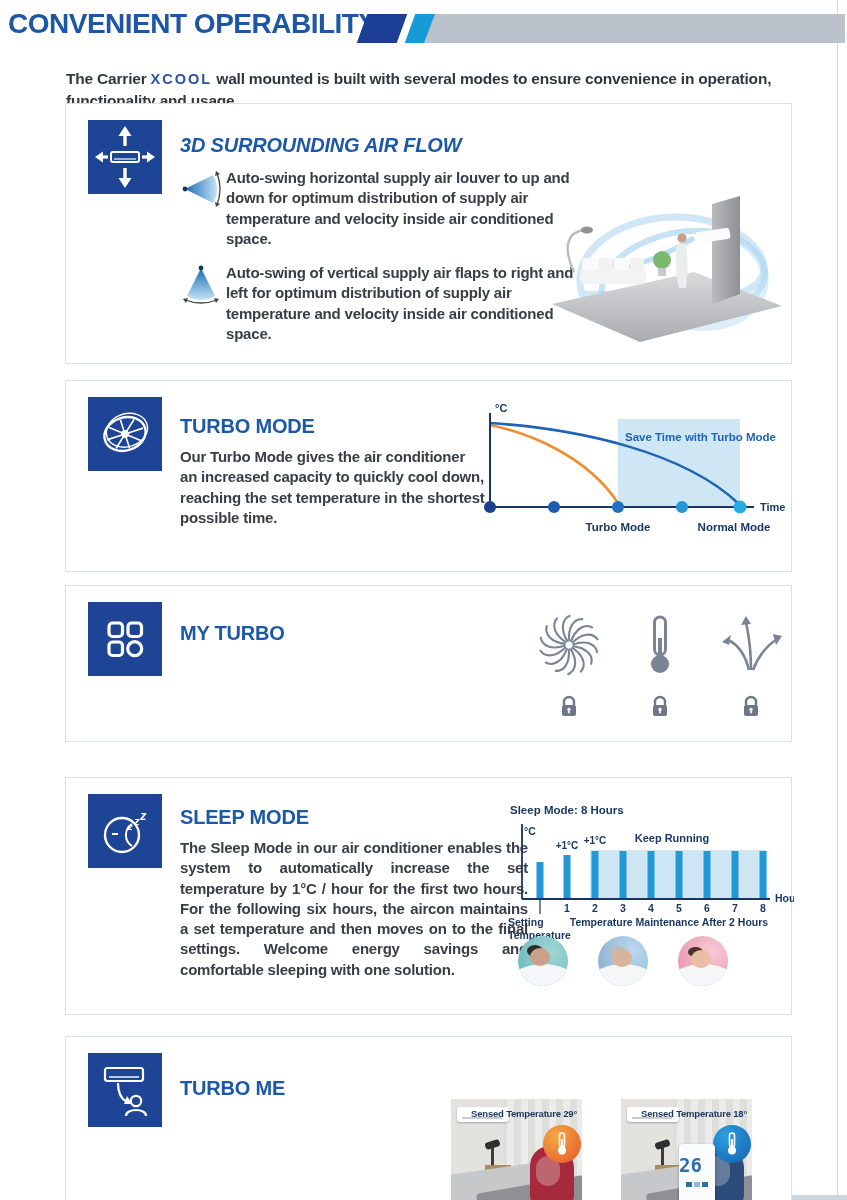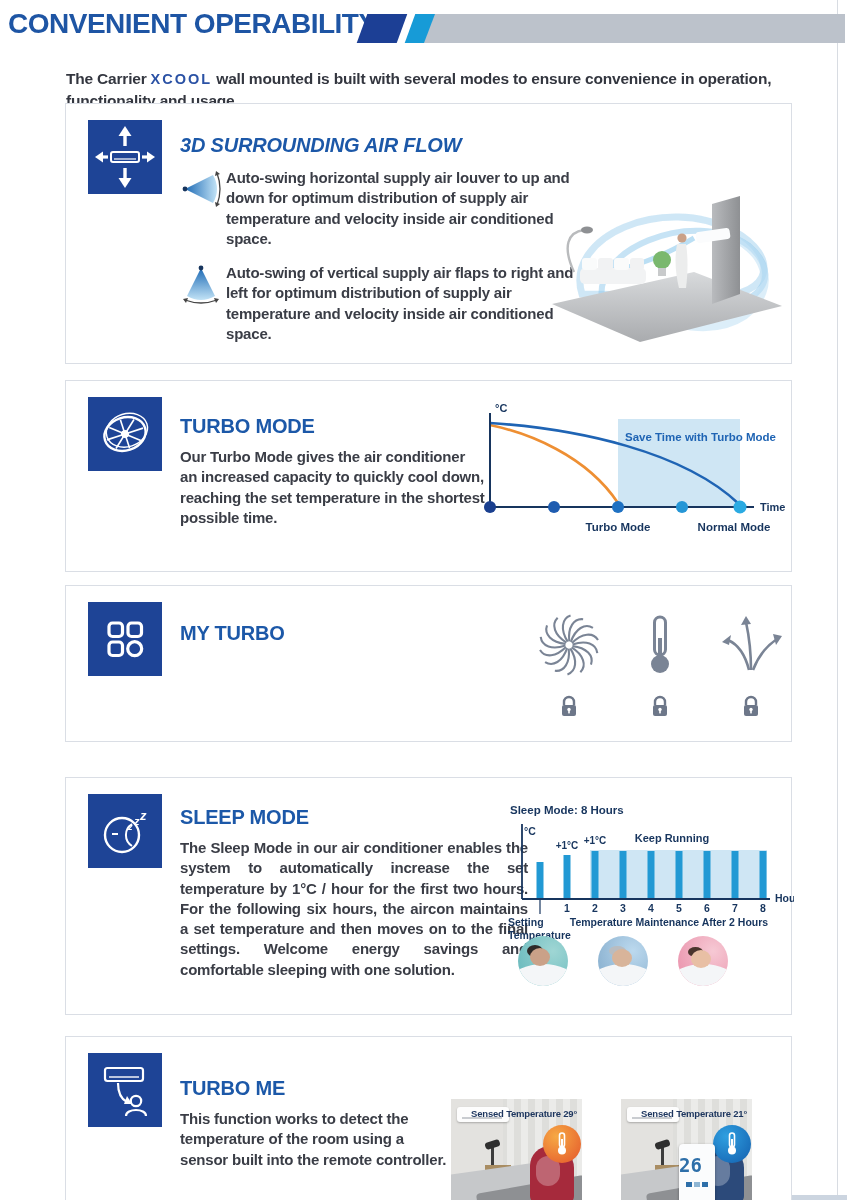--- a/index.html
+++ b/index.html
@@ -419,21 +419,20 @@
       <svg width="74" height="74" viewBox="0 0 74 74">
         <rect x="17" y="15" width="38" height="13" rx="2.5" fill="none" stroke="#fff" stroke-width="2.2"></rect>
         <line x1="21" y1="24" x2="51" y2="24" stroke="#fff" stroke-width="1.4"></line>
         <path d="M30,30 C30,41 33,46 39,49" fill="none" stroke="#fff" stroke-width="2.2"></path>
         <polygon points="36,51 44,51 39,43" fill="#fff"></polygon>
         <circle cx="48" cy="48" r="5.2" fill="none" stroke="#fff" stroke-width="2.2"></circle>
         <path d="M38,63 C38,55 58,55 58,63" fill="none" stroke="#fff" stroke-width="2.2"></path>
       </svg>
     </div>
     <h2>TURBO ME</h2>
-    <p class="body-text">This function works to detect the temperature of the room using a sensor built into the remote controller.</p>
     <div class="photos">
       <div class="photo-wrap">
         <div class="photo">
           <div class="wall"></div>
           <div class="ac"></div>
           <div class="lamp"></div>
           <div class="table"></div>
           <div class="bed"></div>
           <div class="blanket"></div>
           <div class="chair chair-red"></div>
@@ -450,21 +449,21 @@
       </div>
       <div class="photo-wrap">
         <div class="photo">
           <div class="wall"></div>
           <div class="ac"></div>
           <div class="lamp"></div>
           <div class="table"></div>
           <div class="bed"></div>
           <div class="blanket"></div>
           <div class="chair chair-blue"></div>
-          <div class="sensed">Sensed Temperature 21°</div>
+          <div class="sensed">Sensed Temperature 18°</div>
           <div class="badge badge-cold">
             <svg width="16" height="26" viewBox="0 0 16 26">
               <rect x="5.5" y="2" width="5" height="14" rx="2.5" fill="none" stroke="#fff" stroke-width="1.6"></rect>
               <rect x="7" y="8" width="2" height="9" fill="#fff"></rect>
               <circle cx="8" cy="19.5" r="4" fill="#fff"></circle>
             </svg>
           </div>
           <div class="remote">
             <div class="num">26</div>
             <div class="keys"></div>

